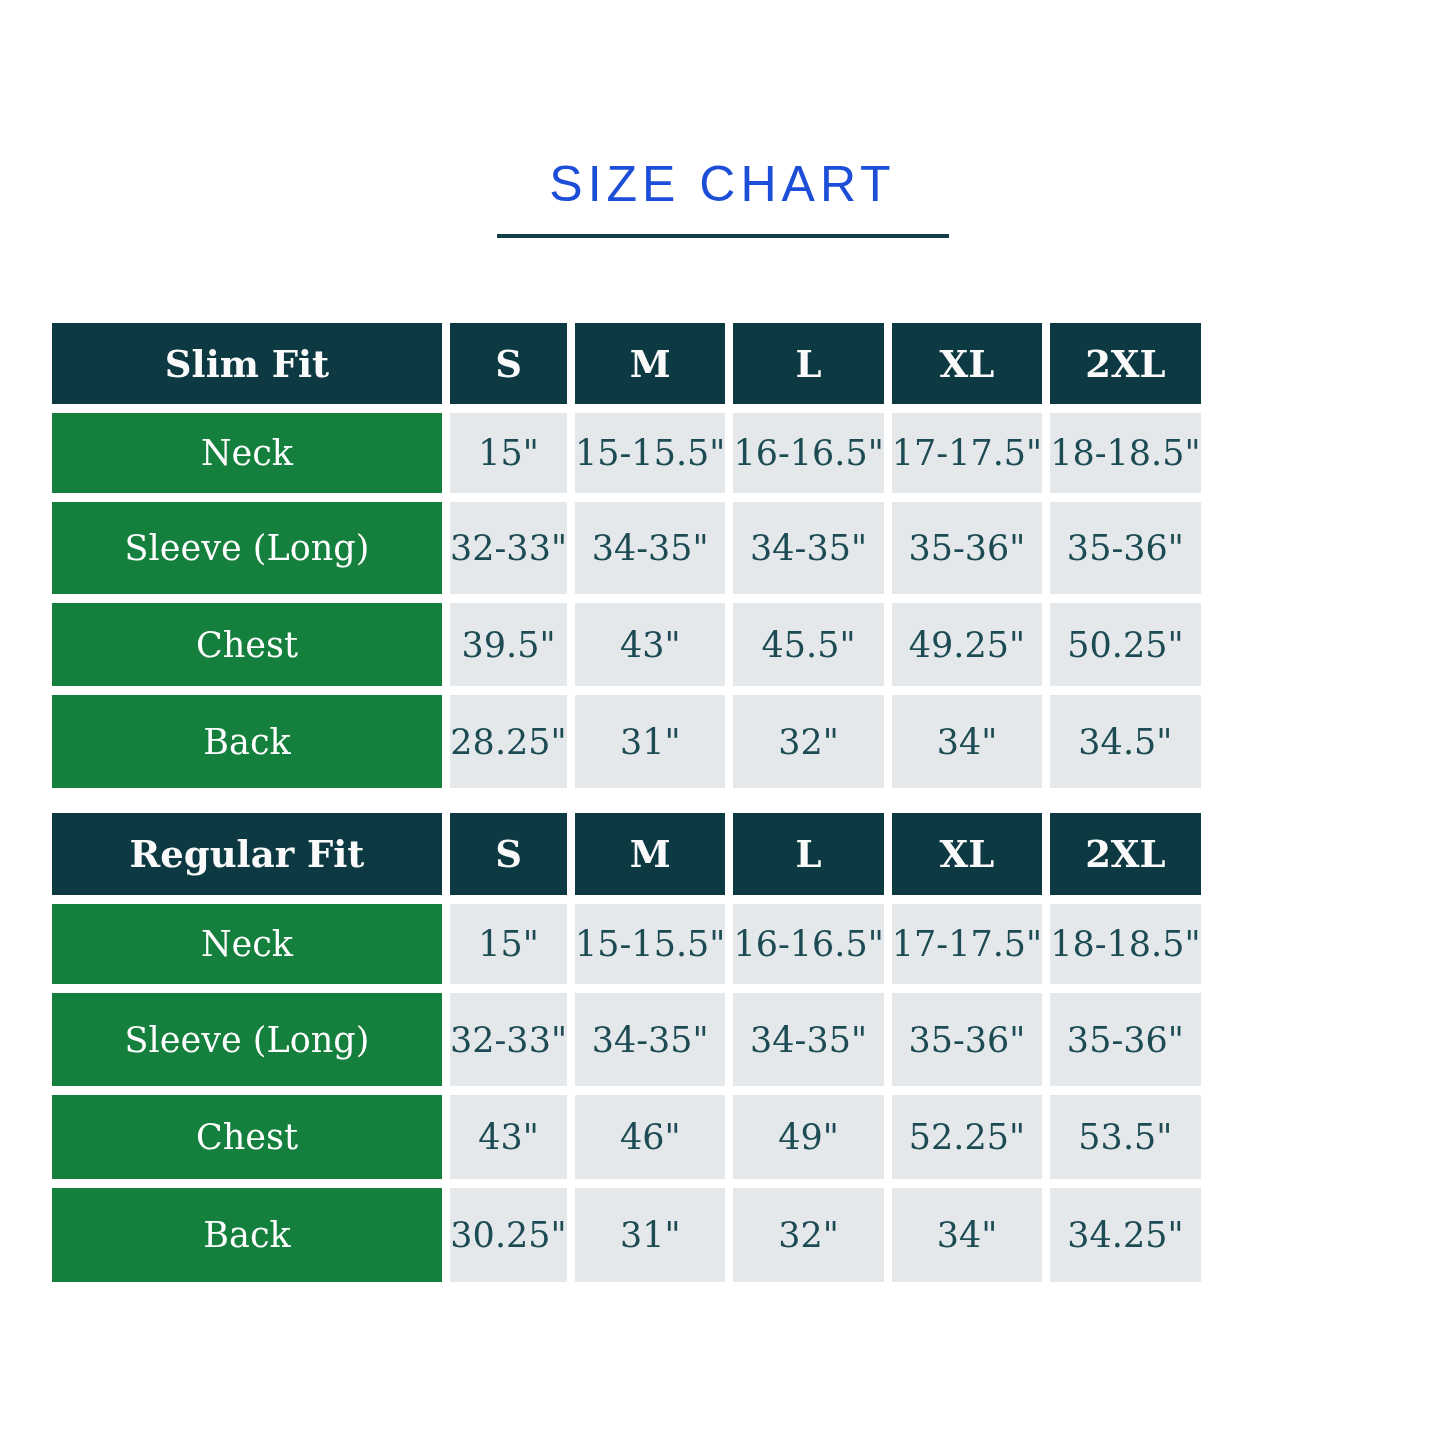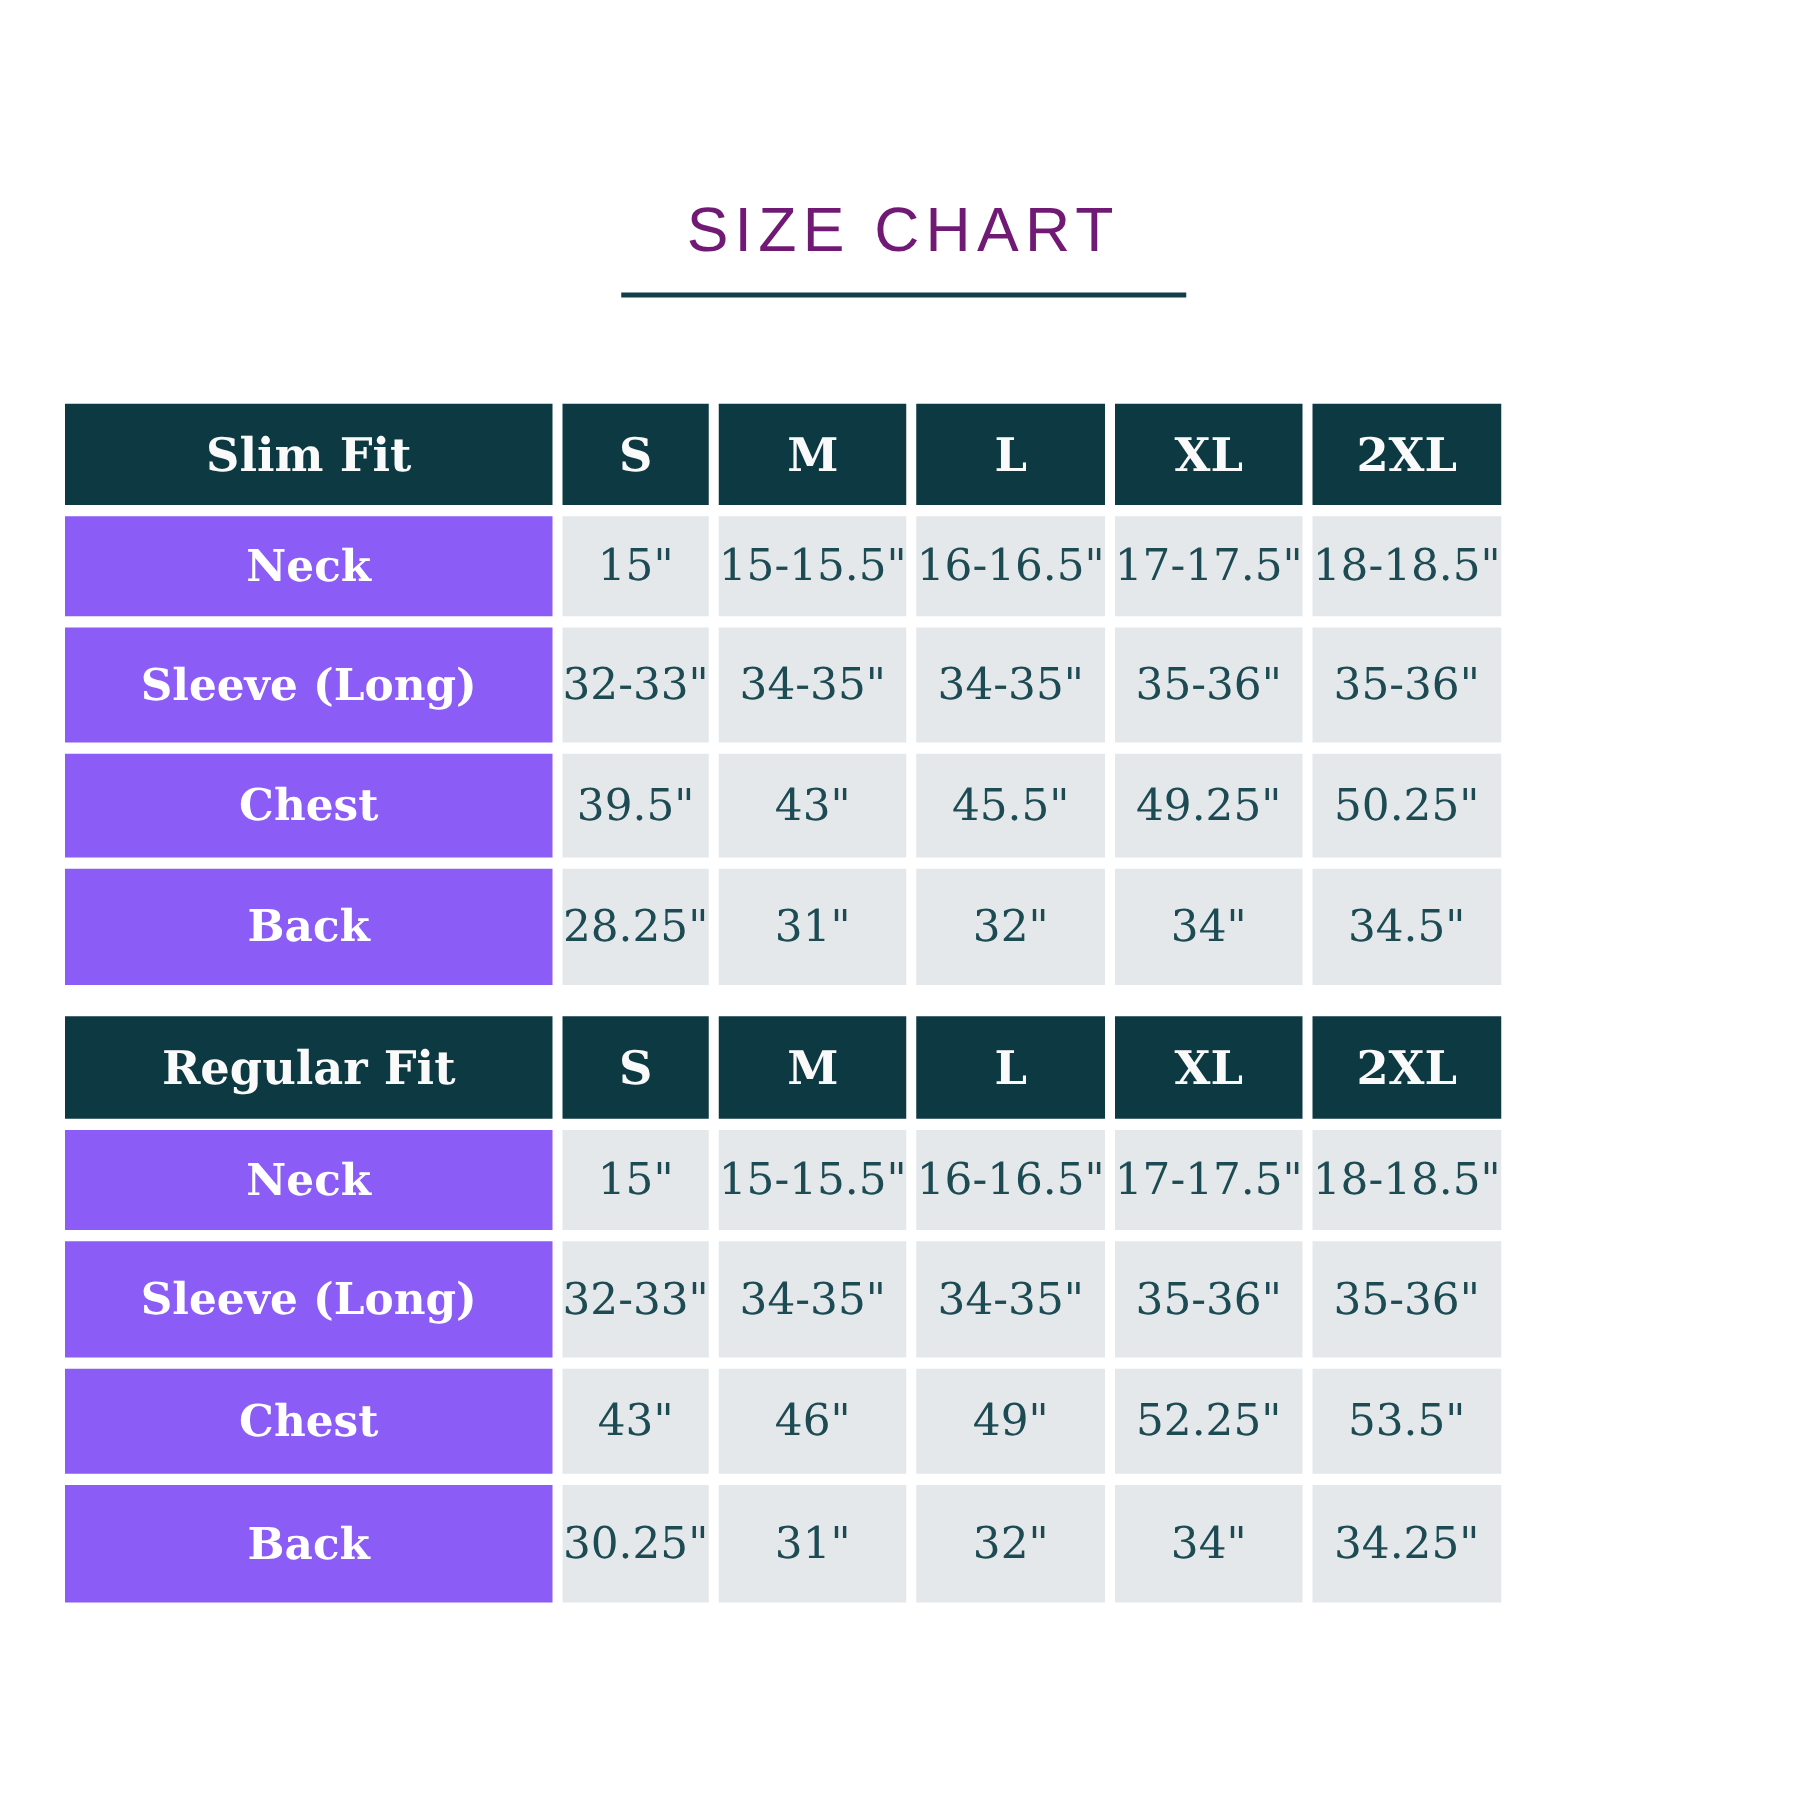--- a/index.html
+++ b/index.html
@@ -25,21 +25,21 @@
   }
   .page-title {
     position: absolute;
     top: 159px;
     left: 50%;
     transform: translateX(-50%);
     font-family: "Liberation Sans", sans-serif;
     font-size: 50px;
     font-weight: 400;
     letter-spacing: 5px;
-    color: #701a75;
+    color: #1d4ed8;
     white-space: nowrap;
     line-height: 1;
     text-align: center;
   }
   .title-underline {
     position: absolute;
     top: 234px;
     left: 50%;
     transform: translateX(-50%);
     width: 452px;
@@ -74,24 +74,24 @@
     font-family: "DejaVu Serif", "Liberation Serif", serif;
     white-space: nowrap;
   }
   .cell.head {
     background: #0d3a42;
     color: #fafafa;
     font-size: 37px;
     font-weight: 700;
   }
   .cell.label {
-    background: #8b5cf6;
+    background: #15803d;
     color: #ffffff;
     font-size: 35px;
-    font-weight: 700;
+    font-weight: 400;
   }
   .cell.value {
     background: #e4e8ea;
     color: #1d4b54;
     font-size: 35px;
     font-weight: 400;
   }
 </style>
 </head>
 <body>

